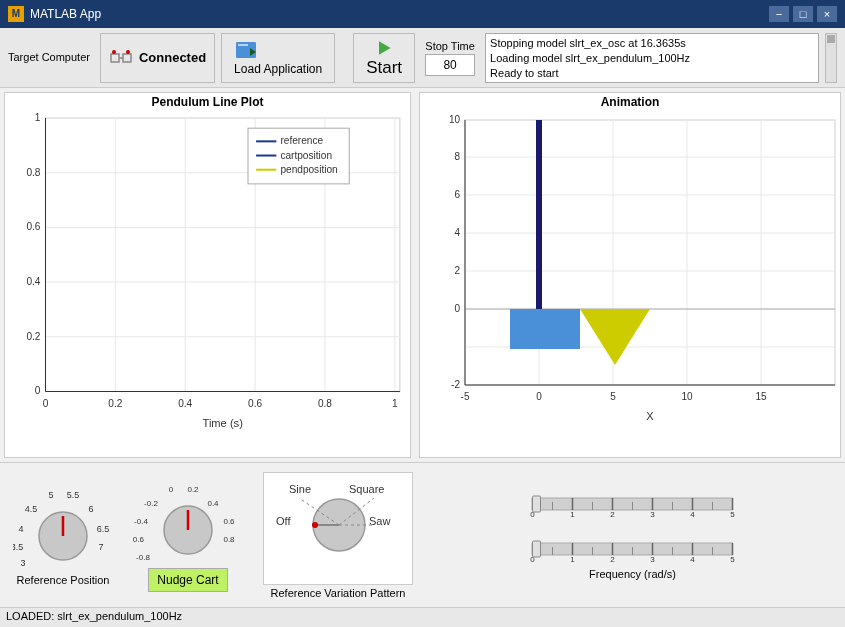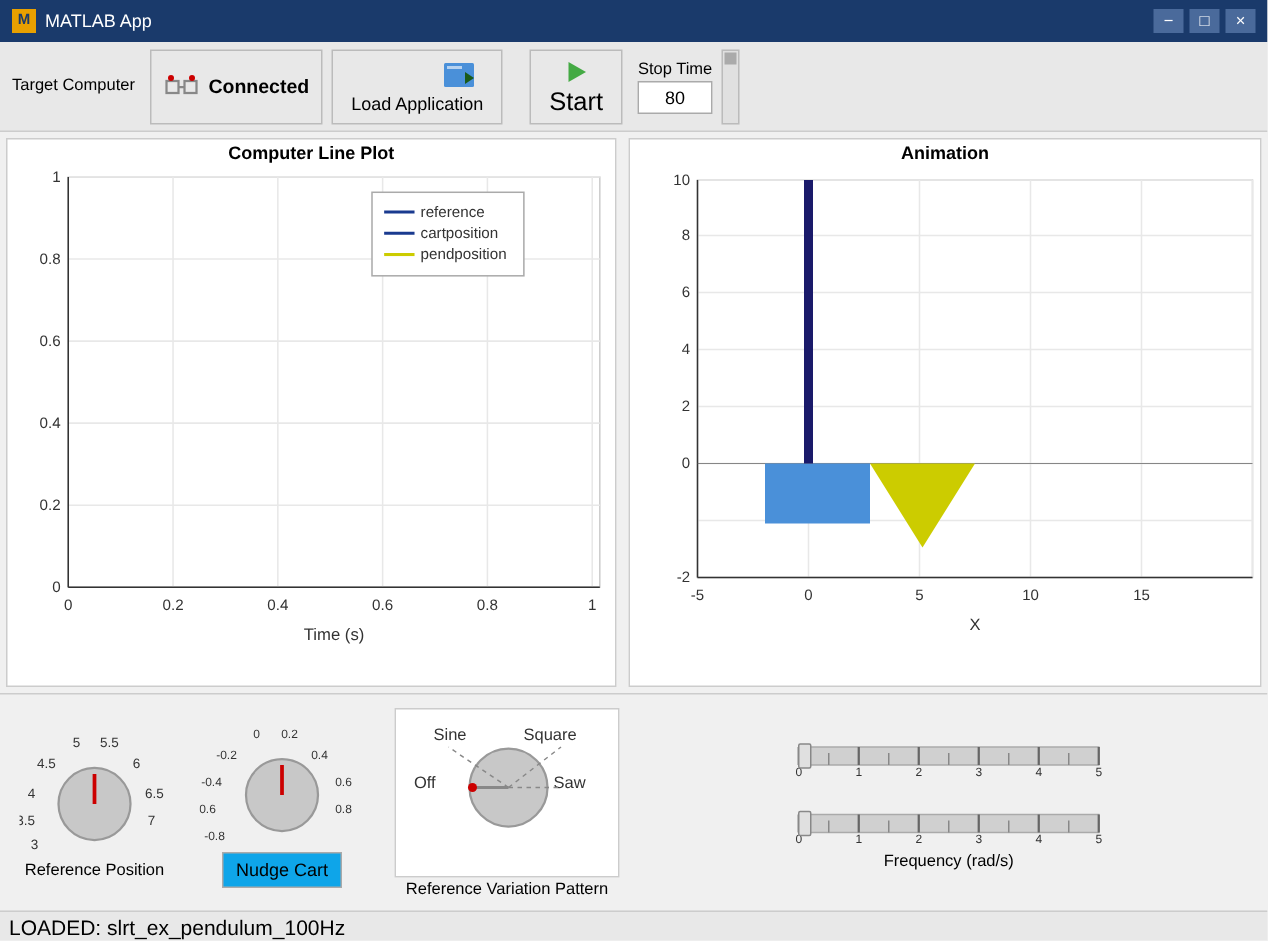--- a/index.html
+++ b/index.html
@@ -80,21 +80,21 @@
       cursor: pointer;
       font-size: 13px;
       font-weight: bold;
     }
     .connected-icon {
       width: 24px; height: 24px; margin-right: 6px;
     }
     .load-app-btn {
       display: flex;
       flex-direction: column;
-      align-items: flex-end;
+      align-items: flex-start;
       height: 50px;
       padding: 4px 12px;
       background: #e8e8e8;
       border: 1px solid #bbb;
       cursor: pointer;
       font-size: 12px;
     }
     .start-btn {
       display: flex;
       flex-direction: column;
@@ -168,32 +168,32 @@
     }
     .plot-title {
       text-align: center;
       font-size: 12px;
       font-weight: bold;
       padding: 2px 0;
     }
     
     .nudge-btn {
       border: 1px solid #aaa;
-      background: #0ea5e9;
+      background: #bef264;
       padding: 4px 8px;
       font-size: 12px;
       cursor: pointer;
       margin-top: 0;
     }
     
     .status-bar {
       background: #e8e8e8;
       border-top: 1px solid #ccc;
       padding: 2px 6px;
-      font-size: 14px;
+      font-size: 11px;
       height: 20px;
       flex-shrink: 0;
     }
     
     .axis-text { font-size: 10px; fill: #333; }
   </style>
 </head>
 <body>
 
 <div class="title-bar">
@@ -236,30 +236,35 @@
       <polygon points="6,4 20,12 6,20" fill="#44aa44"></polygon>
     </svg>
     <span>Start</span>
   </button>
 
   <div class="stop-time-group">
     <span class="stop-time-label">Stop Time</span>
     <input class="stop-time-input" type="text" value="80" style="">
   </div>
 
+  <div class="log-area">
+    <div>Stopping model slrt_ex_osc at 16.3635s</div>
+    <div>Loading model slrt_ex_pendulum_100Hz</div>
+    <div>Ready to start</div>
+  </div>
   <div class="log-scrollbar">
     <div style="height:8px;background:#aaa;margin:1px;"></div>
   </div>
 </div>
 
 <div class="main-content">
 
   <div class="left-panel">
     <div class="plot-container">
-      <div class="plot-title">Computer Line Plot</div>
+      <div class="plot-title">Pendulum Line Plot</div>
       <svg width="100%" height="100%" viewBox="0 0 400 330" style="position:absolute;top:0;left:0;">
 
         <rect x="40" y="10" width="350" height="270" fill="white" stroke="#ccc"></rect>
 
         <line x1="109" y1="10" x2="109" y2="280" stroke="#e8e8e8" stroke-width="1"></line>
         <line x1="178" y1="10" x2="178" y2="280" stroke="#e8e8e8" stroke-width="1"></line>
         <line x1="247" y1="10" x2="247" y2="280" stroke="#e8e8e8" stroke-width="1"></line>
         <line x1="316" y1="10" x2="316" y2="280" stroke="#e8e8e8" stroke-width="1"></line>
         <line x1="385" y1="10" x2="385" y2="280" stroke="#e8e8e8" stroke-width="1"></line>
 

